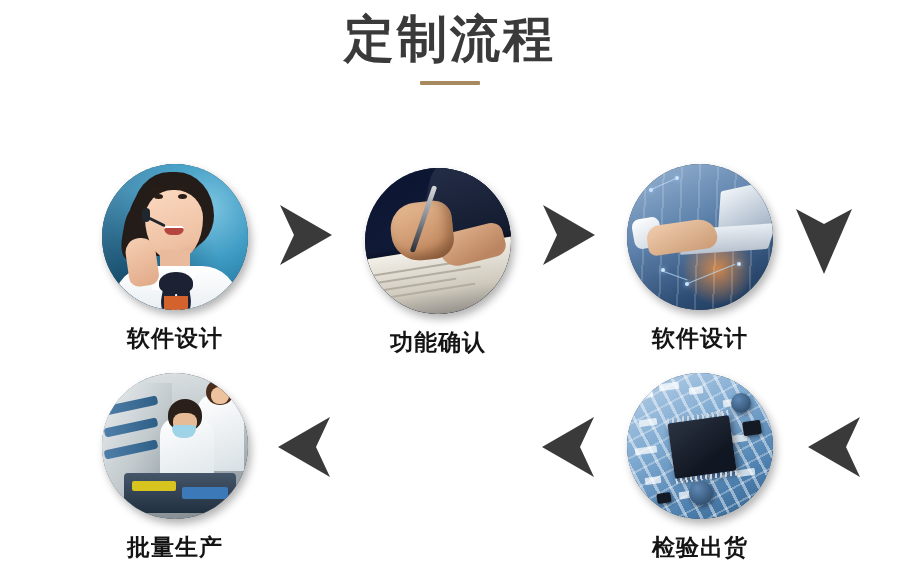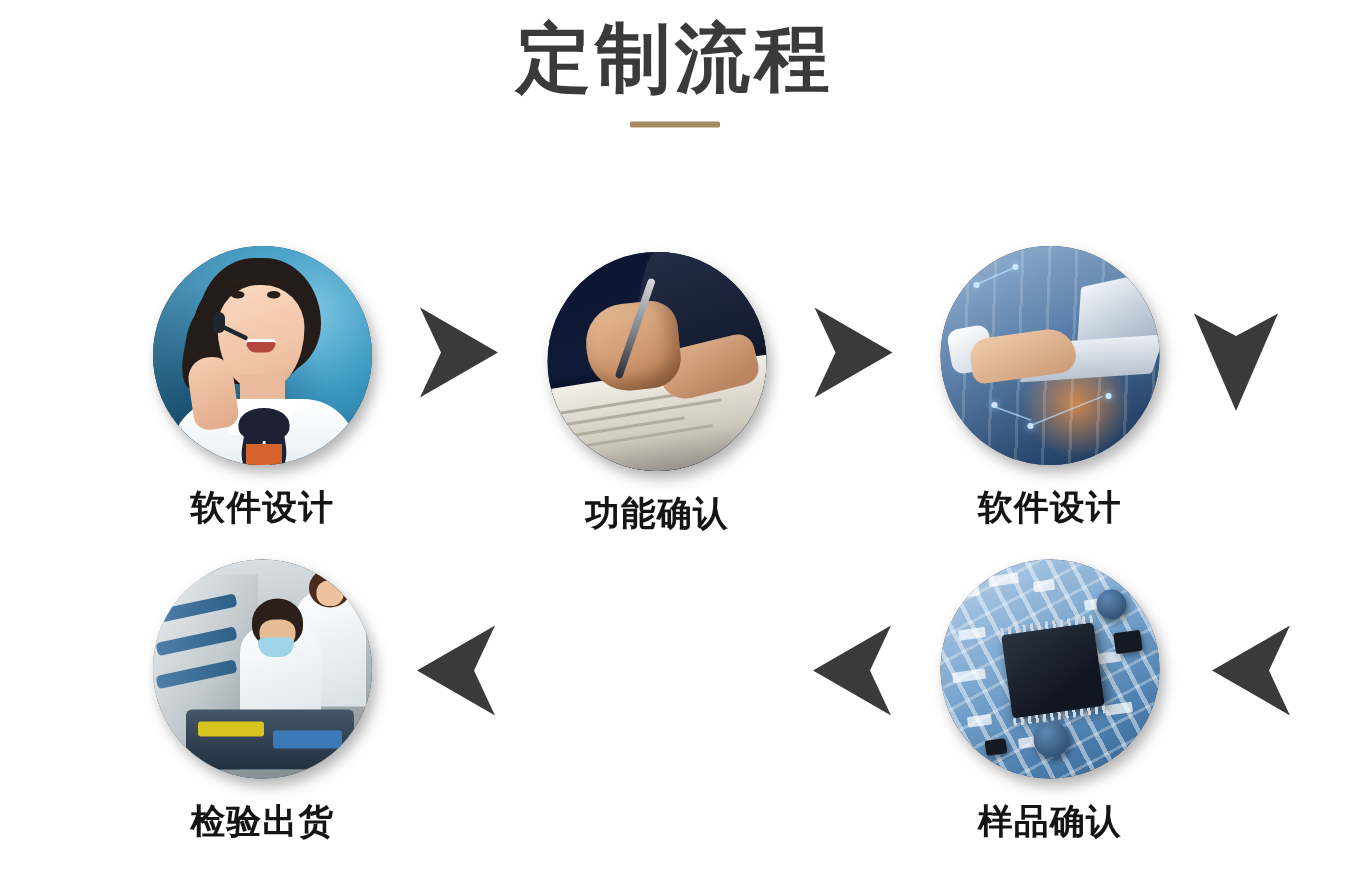--- a/index.html
+++ b/index.html
@@ -499,21 +499,21 @@
             <i></i>
           </div>
         <div class="asm-worker-b"></div>
         <div class="asm-head-b"></div>
         <div class="asm-worker-a"></div>
         <div class="asm-head-a"></div>
         <div class="asm-mask"></div>
         <div class="asm-parts"></div>
       </div>
     </div>
-    <div class="step-label">检验出货</div>
+    <div class="step-label">批量生产</div>
   </div>
 
 
   <div class="step" id="step-6">
     <div class="step-circle">
       <div class="scene">
         <div class="pcb-bg"></div>
         <div class="pcb-pad" style="left:10px;  top:18px;  width:16px; height:7px; transform:rotate(-8deg);"></div>
         <div class="pcb-pad" style="left:32px;  top:10px;  width:20px; height:7px; transform:rotate(-8deg);"></div>
         <div class="pcb-pad" style="left:62px;  top:14px;  width:14px; height:7px; transform:rotate(-8deg);"></div>
@@ -524,21 +524,21 @@
         <div class="pcb-pad" style="left:52px;  top:118px; width:20px; height:7px; transform:rotate(-8deg);"></div>
         <div class="pcb-pad" style="left:104px; top:62px;  width:16px; height:7px; transform:rotate(-8deg);"></div>
         <div class="pcb-pad" style="left:110px; top:96px;  width:18px; height:7px; transform:rotate(-8deg);"></div>
         <div class="pcb-chip"></div>
         <div class="pcb-cap" style="left:104px; top:20px; width:20px; height:20px;"></div>
         <div class="pcb-cap" style="left:62px;  top:108px; width:24px; height:24px;"></div>
         <div class="pcb-blk" style="left:116px; top:48px; width:18px; height:14px; transform:rotate(-8deg);"></div>
         <div class="pcb-blk" style="left:30px;  top:120px; width:14px; height:10px; transform:rotate(-8deg);"></div>
       </div>
     </div>
-    <div class="step-label">样品确认</div>
+    <div class="step-label">检验出货</div>
   </div>
 
   <div class="arrow" id="arrow-1">
     <svg viewBox="0 0 56 64" xmlns="http://www.w3.org/2000/svg">
       <path d="M2 2 L54 32 L2 62 L16 32 Z" fill="#3a3a3a"></path>
     </svg>
   </div>
   <div class="arrow" id="arrow-2">
     <svg viewBox="0 0 56 64" xmlns="http://www.w3.org/2000/svg">
       <path d="M2 2 L54 32 L2 62 L16 32 Z" fill="#3a3a3a"></path>

